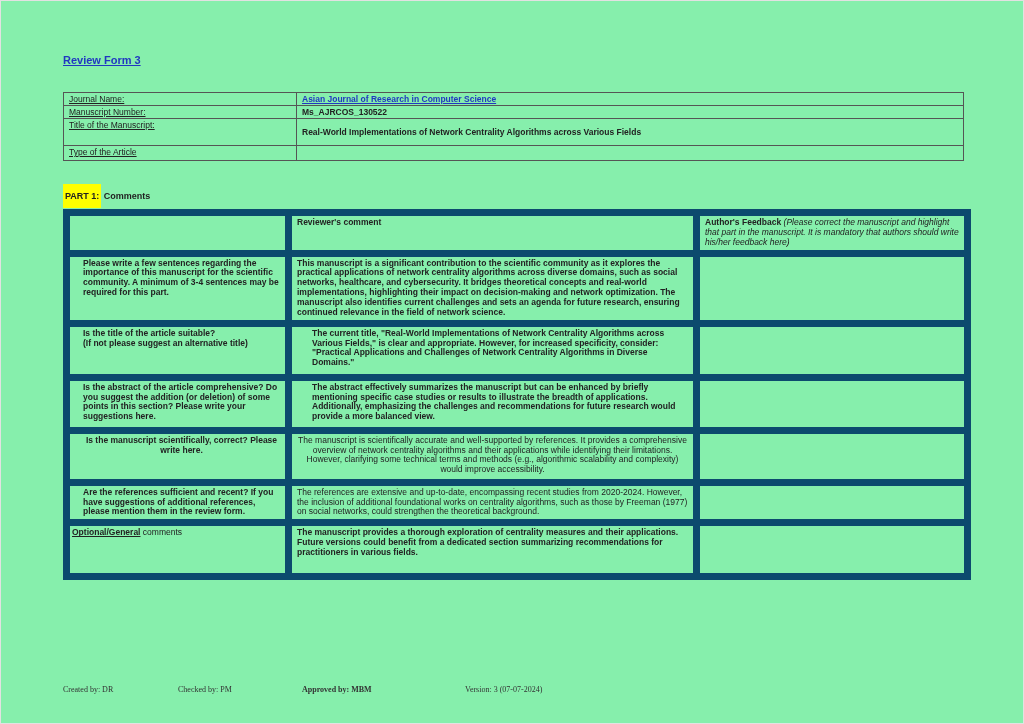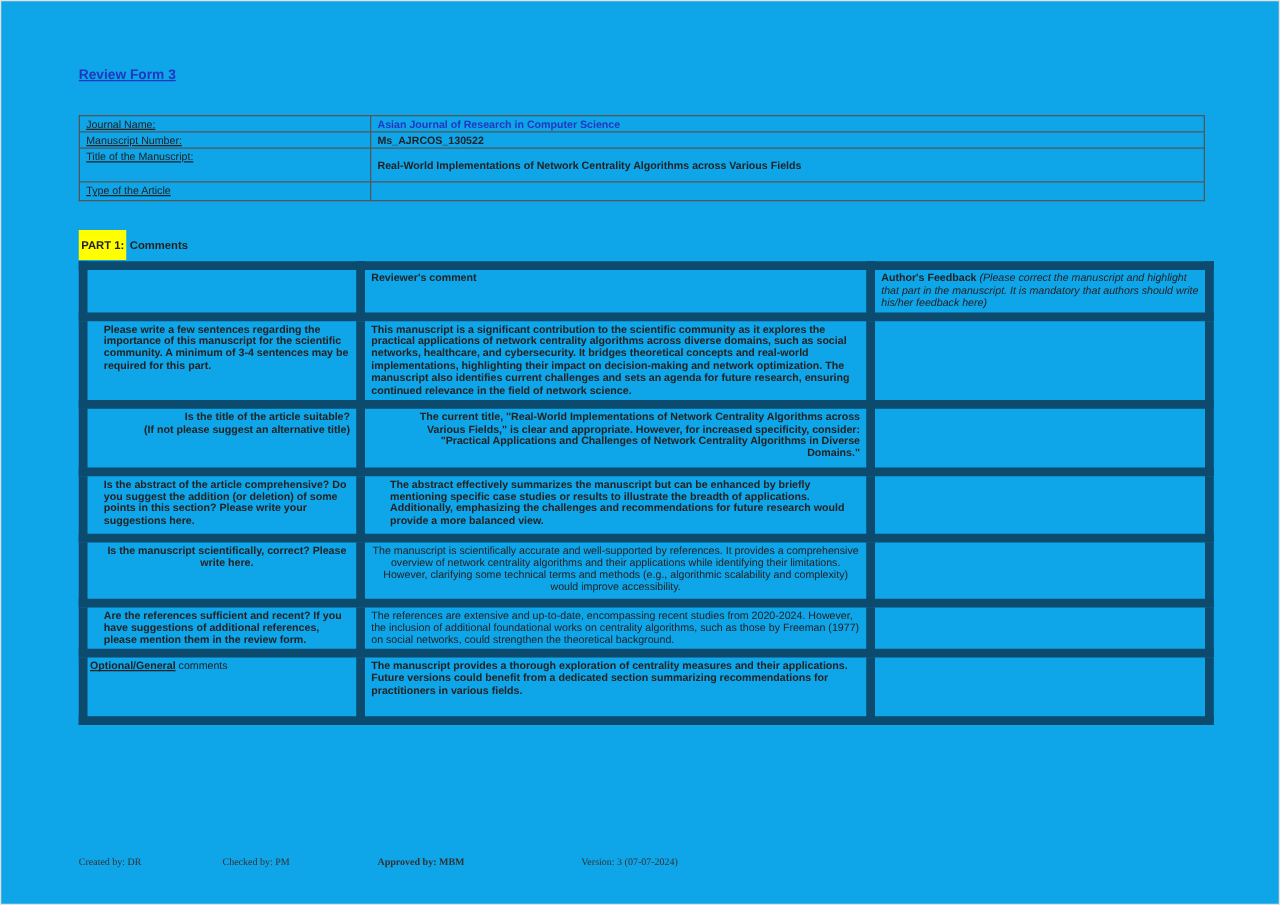--- a/index.html
+++ b/index.html
@@ -1,19 +1,19 @@
 <!DOCTYPE html>
 <html><head>
 <meta charset="utf-8">
 <style>
   html,body{margin:0;padding:0;background:#fff;}
   .page{
     position:relative;
     width:1024px;height:724px;
-    background:#0ea5e9;
+    background:#86efac;
     border:1px solid #e2e2e2;
     box-sizing:border-box;
     font-family:"Liberation Sans","DejaVu Sans",sans-serif;
     color:#222;
     overflow:hidden;
   }
   .title{
     position:absolute;left:62px;top:53px;margin:0;
     font-size:11px;font-weight:bold;text-decoration:underline;
   }
@@ -23,21 +23,21 @@
     width:901px;border-collapse:collapse;table-layout:fixed;
     font-size:8.5px;line-height:1.18;
   }
   .info-table td{
     border:1px solid #555;vertical-align:top;
     padding:1px 5px;overflow:hidden;
   }
   .info-table .lbl{width:222px;text-decoration:underline;}
   .bold{font-weight:bold;}
   .vmid{vertical-align:middle !important;}
-  .journal-link{font-weight:bold;cursor:pointer;margin-top:24px;}
+  .journal-link{font-weight:bold;text-decoration:underline;cursor:pointer;margin-top:24px;}
   
   .part-heading{
     position:absolute;left:62px;top:190px;
     font-size:9px;font-weight:bold;
   }
   .part-heading .hl{padding:7px 2px;}
   
   .comments-table{
     position:absolute;left:62px;top:208px;
     width:901px;border-collapse:collapse;table-layout:fixed;
@@ -112,21 +112,21 @@
       <td class="bold">Reviewer's comment</td>
       <td><span class="bold">Author's Feedback</span><span class="ital"> (Please correct the manuscript and highlight that part in the manuscript. It is mandatory that authors should write his/her feedback here)</span></td>
     </tr>
 
     <tr style="height:60px;">
       <td class="q">Please write a few sentences regarding the importance of this manuscript for the scientific community. A minimum of 3-4 sentences may be required for this part.</td>
       <td class="bold">This manuscript is a significant contribution to the scientific community as it explores the practical applications of network centrality algorithms across diverse domains, such as social networks, healthcare, and cybersecurity. It bridges theoretical concepts and real-world implementations, highlighting their impact on decision-making and network optimization. The manuscript also identifies current challenges and sets an agenda for future research, ensuring continued relevance in the field of network science.</td>
       <td></td>
     </tr>
 
-    <tr style="height:54px;text-align:right;">
+    <tr style="height:54px;">
       <td class="q">Is the title of the article suitable?
 (If not please suggest an alternative title)</td>
       <td class="bold c-ind">The current title, "Real-World Implementations of Network Centrality Algorithms across Various Fields," is clear and appropriate. However, for increased specificity, consider: "Practical Applications and Challenges of Network Centrality Algorithms in Diverse Domains."</td>
       <td></td>
     </tr>
 
     <tr style="height:53px;">
       <td class="q">Is the abstract of the article comprehensive? Do you suggest the addition (or deletion) of some points in this section? Please write your suggestions here.</td>
       <td class="bold c-ind">The abstract effectively summarizes the manuscript but can be enhanced by briefly mentioning specific case studies or results to illustrate the breadth of applications. Additionally, emphasizing the challenges and recommendations for future research would provide a more balanced view.</td>
       <td></td>

